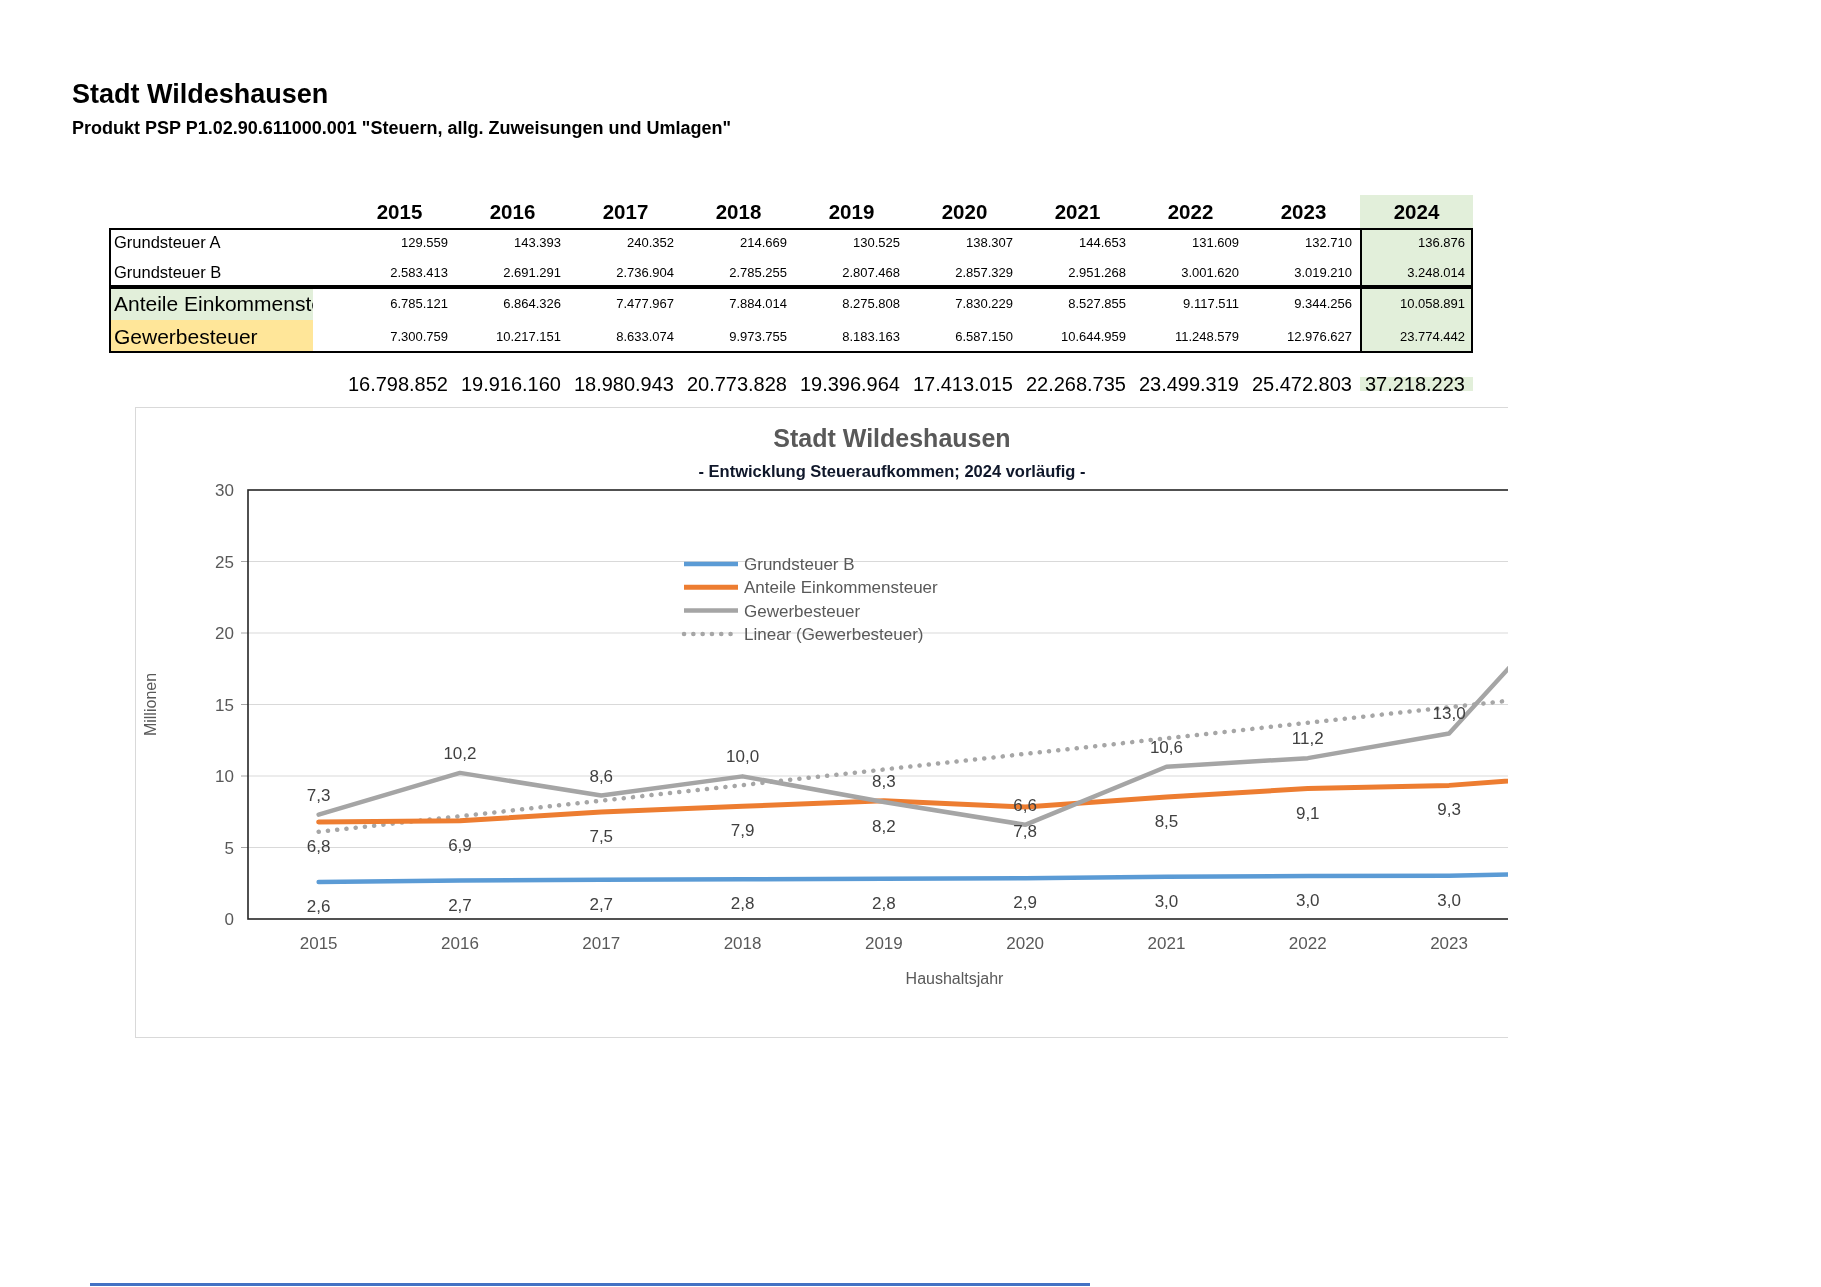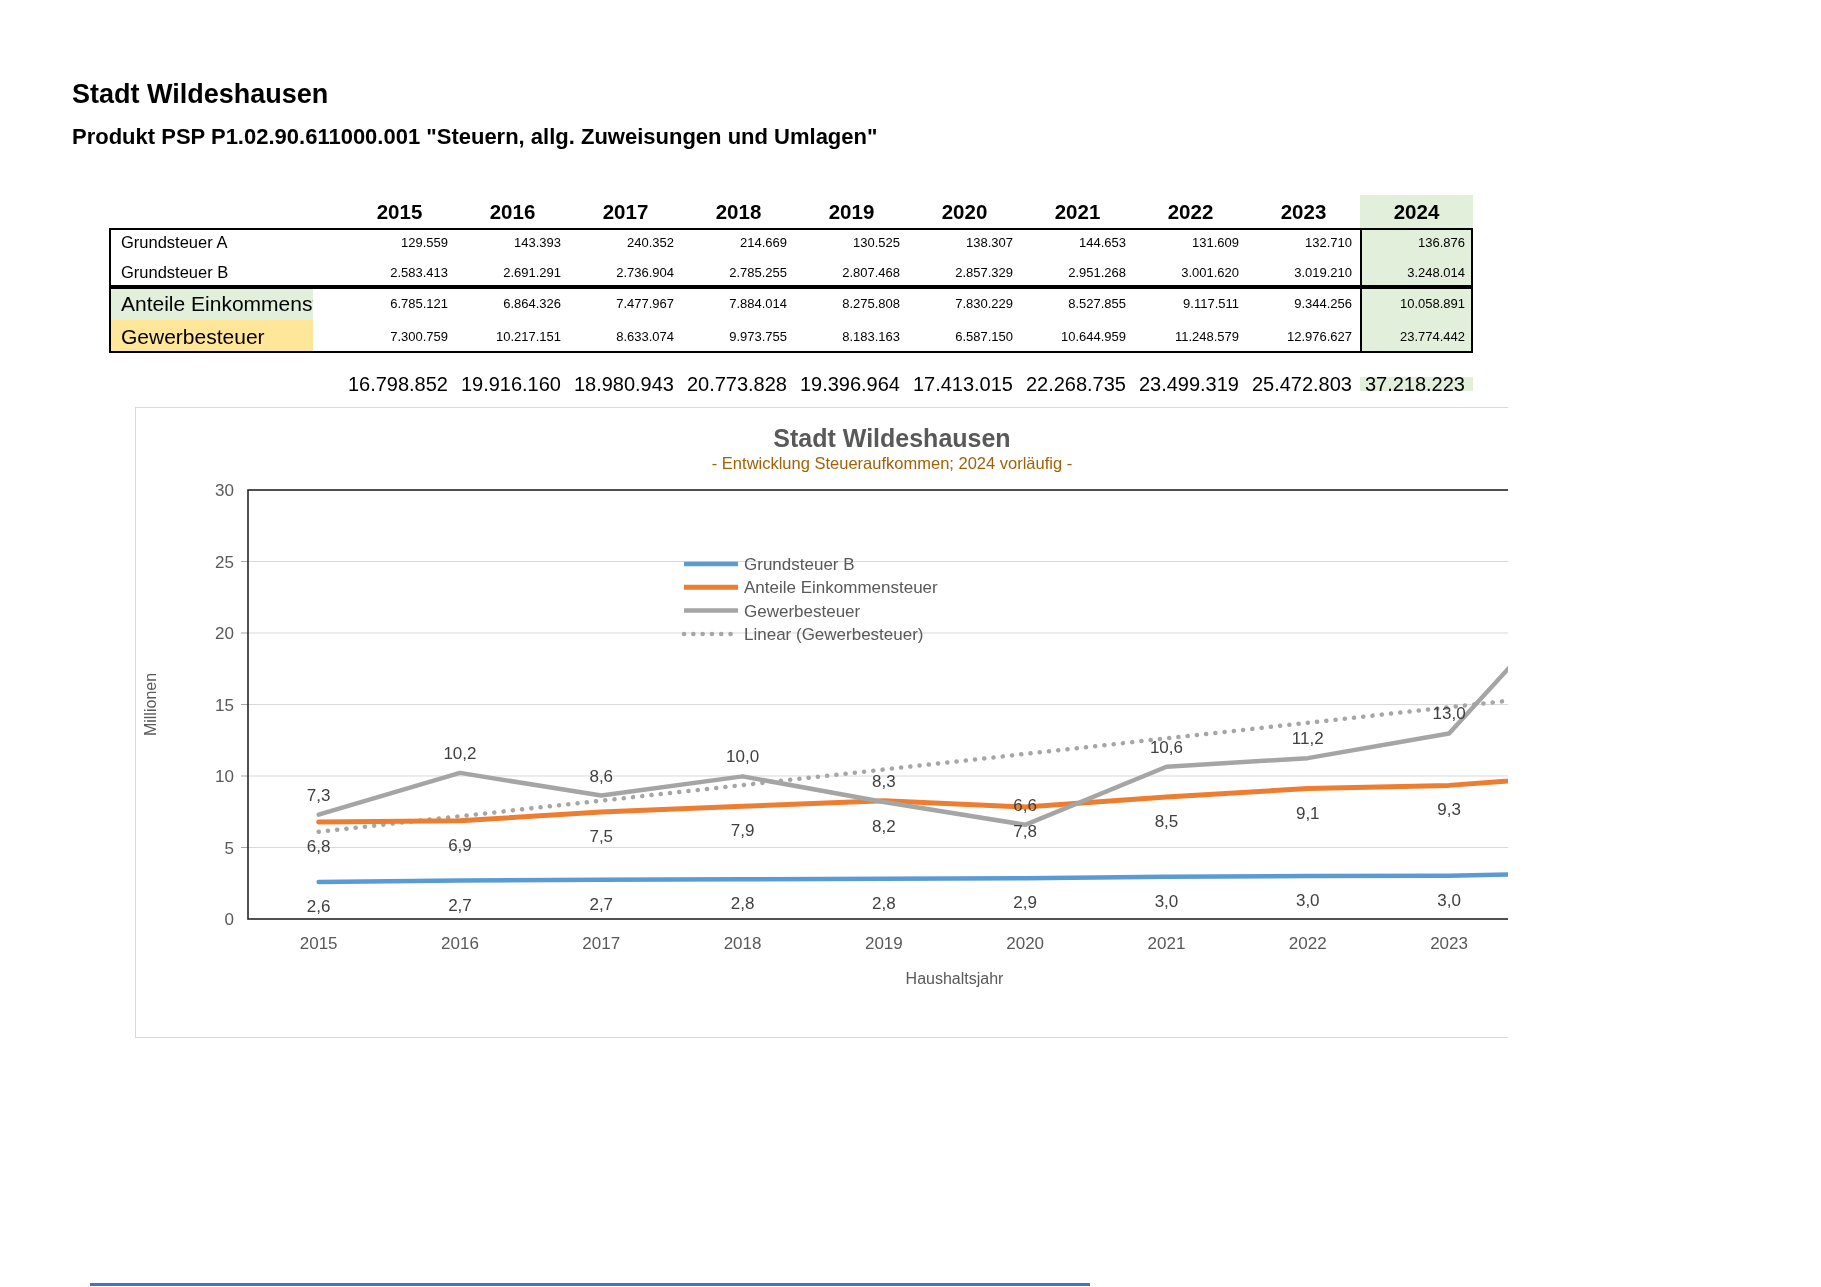--- a/index.html
+++ b/index.html
@@ -1,45 +1,45 @@
 <!DOCTYPE html>
 <html><head>
 <meta charset="utf-8">
 <style>
   html,body{margin:0;padding:0;background:#fff;}
   .page{position:relative;width:1508px;height:1287px;background:#fff;overflow:hidden;
         font-family:"Liberation Sans",sans-serif;color:#000;}
   
   .doc-header{position:absolute;left:72px;top:80px;}
   .doc-title{font-size:27px;font-weight:bold;line-height:1.1;}
-  .doc-subtitle{font-size:22px;font-weight:bold;margin-top:14px;}
+  .doc-subtitle{font-size:18px;font-weight:bold;margin-top:8px;}
   
   .tax-table{position:absolute;left:109px;top:195px;width:1364px;}
   .grid{display:grid;grid-template-columns:204px 30px repeat(10,113px);
         grid-template-rows:33px 29.5px 29.5px 33px 33px 38px;}
   .cell{display:flex;align-items:center;overflow:hidden;white-space:nowrap;}
   .cell.hdr{justify-content:center;font-weight:bold;font-size:20.5px;}
   .cell.val{justify-content:flex-end;padding-right:8px;font-size:13px;}
-  .cell.lbl{justify-content:flex-start;padding-left:12px;font-size:16.5px;}
+  .cell.lbl{justify-content:flex-start;padding-left:5px;font-size:16.5px;}
   .cell.big{font-size:21px;}
   .cell.tot{font-size:20px;margin-top:24px;}
   .cell.b{font-weight:normal;}
   .cell.green{background:#E2EFDA;}
   .cell.yellow{background:#FFE699;}
   .overlay{position:absolute;pointer-events:none;box-sizing:border-box;}
   .box1{left:0;top:33px;width:1364px;height:59px;border:2.2px solid #000;}
   .box2{left:0;top:92px;width:1364px;height:66px;border:2.6px solid #000;}
   .box2024{left:1251px;top:33px;width:113px;height:125px;border:2.6px solid #000;}
   
   .chart-frame{position:absolute;left:135px;top:407px;width:1554px;height:631px;
                background:#fff;border:1px solid #D9D9D9;box-sizing:border-box;}
   .chart-title{position:absolute;left:0;top:16px;width:1512px;text-align:center;
                font-size:25px;font-weight:bold;color:#595959;}
-  .chart-subtitle{position:absolute;left:0;top:46px;width:1512px;text-align:center;
-               font-size:16.5px;color:#a16207;}
+  .chart-subtitle{position:absolute;left:0;top:54px;width:1512px;text-align:center;
+               font-size:16.5px;color:#0f172a;font-weight:bold;}
   .chart-frame svg{position:absolute;left:0;top:0;}
   svg text{font-family:"Liberation Sans",sans-serif;}
   text.tick{font-size:17px;fill:#595959;text-anchor:end;}
   text.mid{text-anchor:middle;}
   text.dlab{font-size:17px;fill:#404040;text-anchor:middle;}
   text.leg{font-size:17px;fill:#595959;text-anchor:start;}
   text.axt{font-size:16px;fill:#595959;text-anchor:middle;}
   .bottom-rule{position:absolute;left:90px;top:1283px;width:1000px;height:2.5px;background:#4472C4;}
 </style>
 </head>

